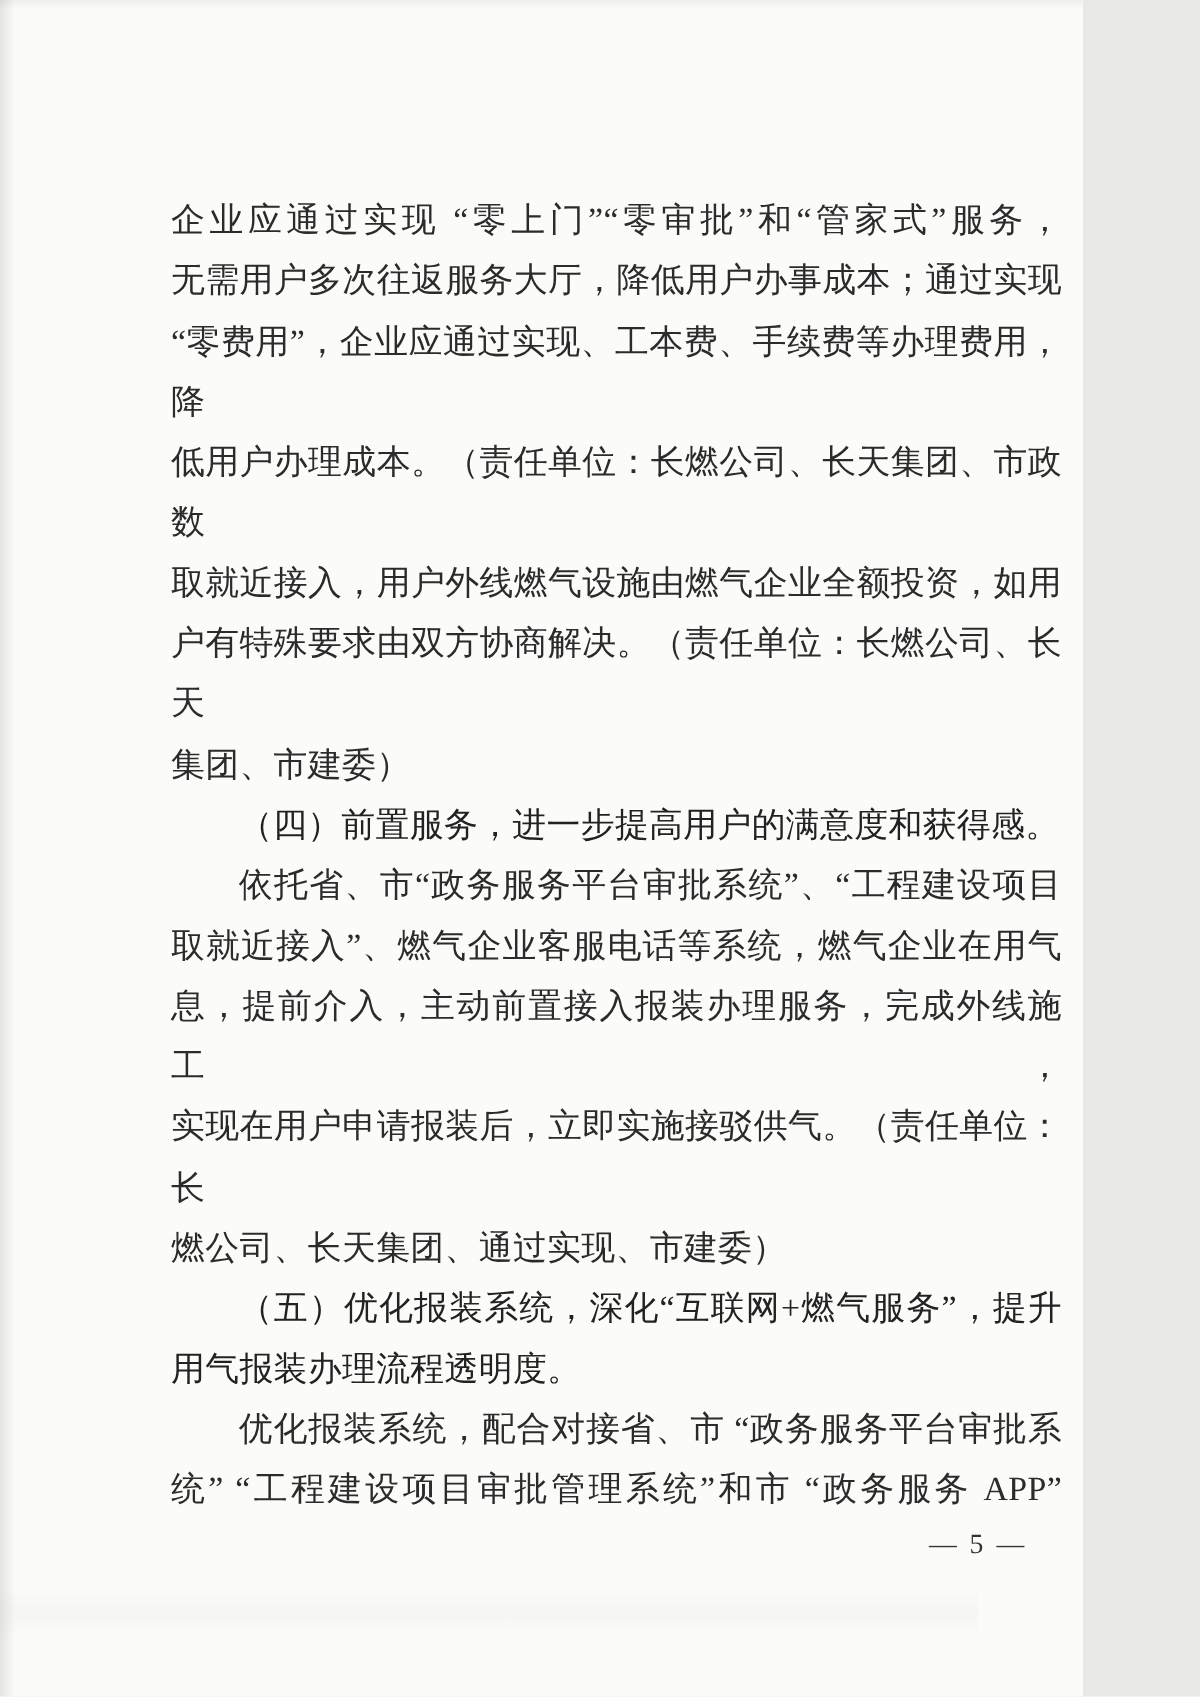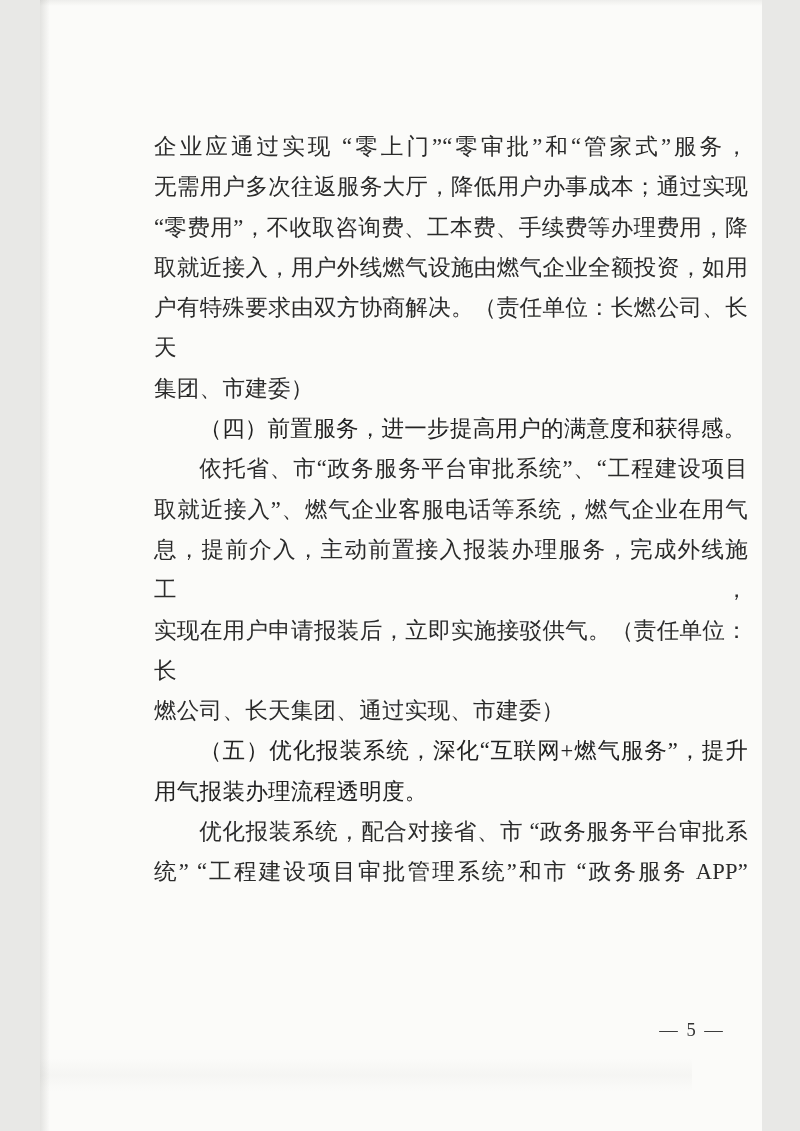--- a/index.html
+++ b/index.html
@@ -6,21 +6,20 @@
   body{
     width:800px;height:1131px;
     background:#e8e8e6;
     font-family:"Liberation Serif","DejaVu Serif",serif;
   }
   .page{
     position:relative;
     width:722px;height:1131px;
     background:#fbfbf9;
     overflow:hidden;
-    margin-left:40px;
   }
   
   .left-edge-shadow{
     position:absolute;left:0;top:0;bottom:0;width:10px;
     background:linear-gradient(to right, rgba(120,120,115,0.18), rgba(120,120,115,0));
     pointer-events:none;
   }
   .top-edge-shadow{
     position:absolute;left:0;top:0;right:0;height:6px;
     background:linear-gradient(to bottom, rgba(120,120,115,0.10), rgba(120,120,115,0));
@@ -81,21 +80,22 @@
 <div class="page">
   <div class="right-strip"></div>
   <div class="edge-line"></div>
   <div class="left-edge-shadow"></div>
   <div class="top-edge-shadow"></div>
   <div class="smudge"></div>
 
   <div class="doc-body">
       <p class="doc-line justify">企业应通过实现 “零上门”“零审批”和“管家式”服务，</p>
       <p class="doc-line justify">无需用户多次往返服务大厅，降低用户办事成本；通过实现</p>
-      <p class="doc-line justify">“零费用”，不收取咨询费、工本费、手续费等办理费用，降</p>
+      <p class="doc-line justify">“零费用”，企业应通过实现、工本费、手续费等办理费用，降</p>
+      <p class="doc-line justify">低用户办理成本。（责任单位：长燃公司、长天集团、市政数</p>
       <p class="doc-line justify">取就近接入，用户外线燃气设施由燃气企业全额投资，如用</p>
       <p class="doc-line justify">户有特殊要求由双方协商解决。（责任单位：长燃公司、长天</p>
       <p class="doc-line">集团、市建委）</p>
       <p class="doc-line indent heading">（四）前置服务，进一步提高用户的满意度和获得感。</p>
       <p class="doc-line justify indent">依托省、市“政务服务平台审批系统”、“工程建设项目</p>
       <p class="doc-line justify">取就近接入”、燃气企业客服电话等系统，燃气企业在用气</p>
       <p class="doc-line justify">息，提前介入，主动前置接入报装办理服务，完成外线施工，</p>
       <p class="doc-line justify">实现在用户申请报装后，立即实施接驳供气。（责任单位：长</p>
       <p class="doc-line">燃公司、长天集团、通过实现、市建委）</p>
       <p class="doc-line justify indent heading">（五）优化报装系统，深化“互联网+燃气服务”，提升</p>

